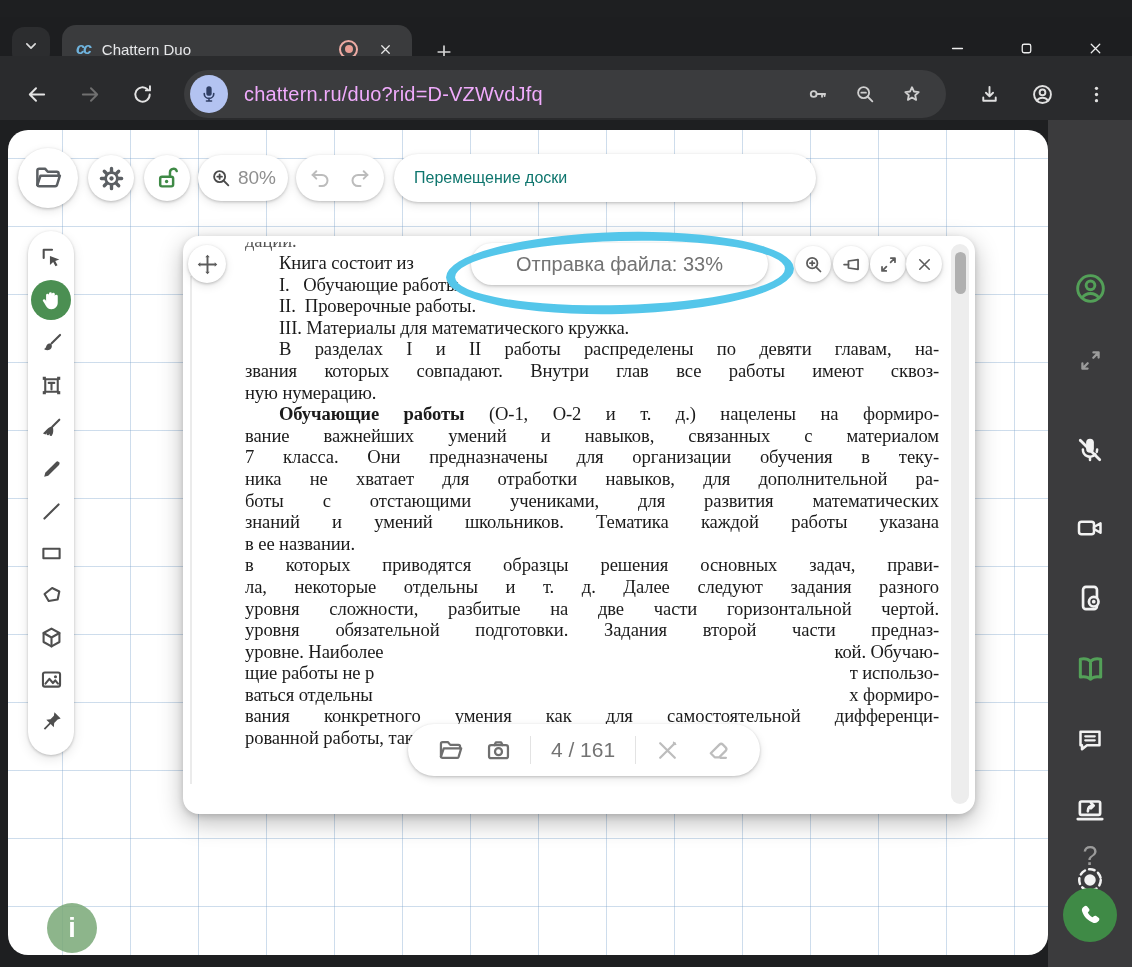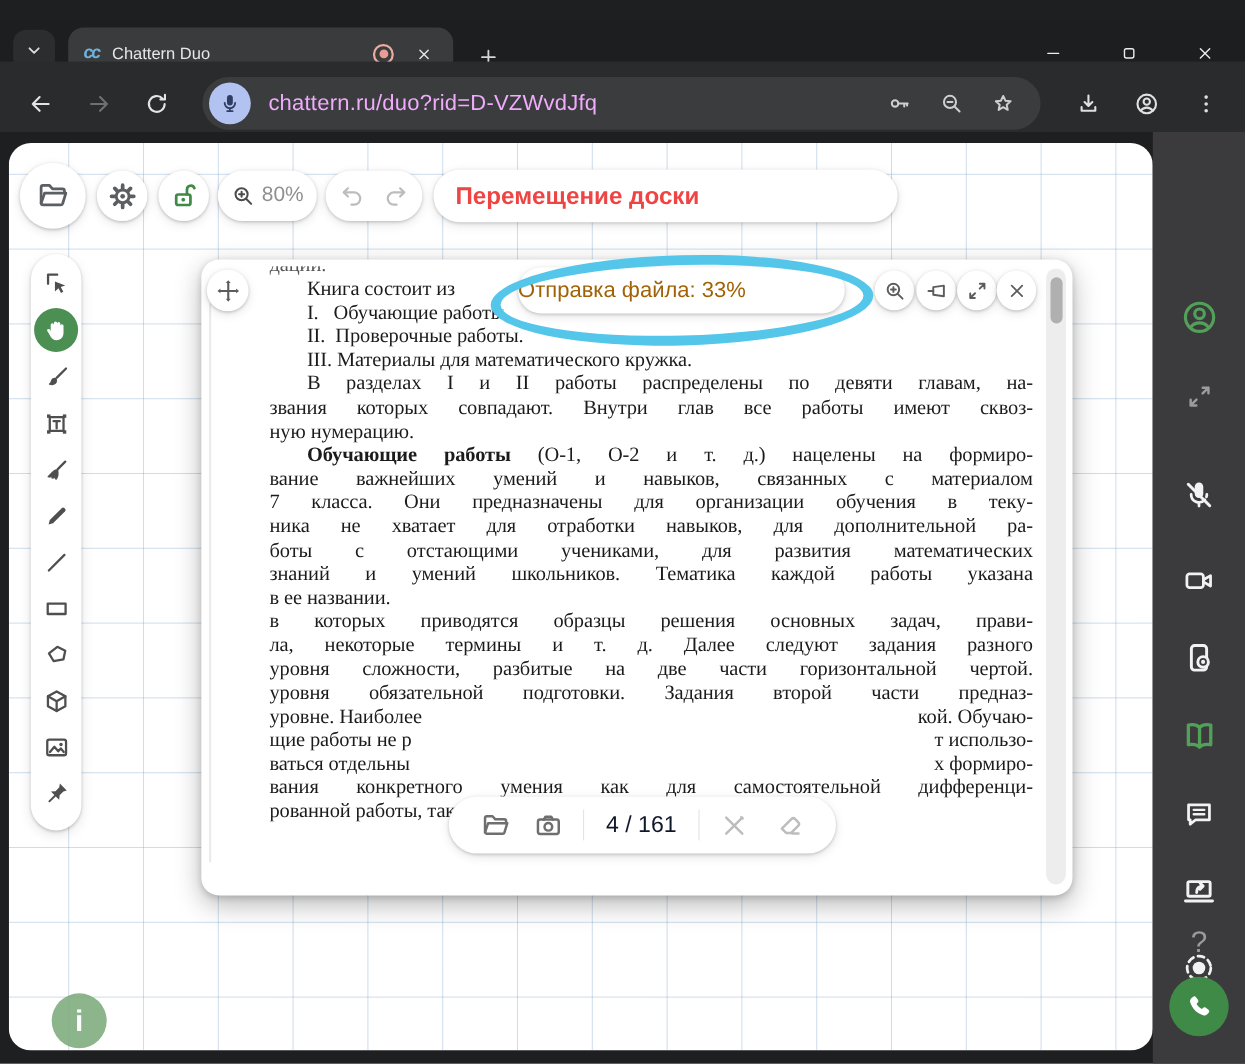--- a/index.html
+++ b/index.html
@@ -52,21 +52,21 @@
       linear-gradient(to bottom, rgba(125,165,205,.38) 1px, transparent 1px);
     background-size:68px 68px;background-position:54px 28px}
 
   .cbtn{position:absolute;background:#fff;border-radius:50%;color:#5b5f63;
     box-shadow:0 1px 3px rgba(0,0,0,.22),0 3px 10px rgba(0,0,0,.10);z-index:10;
     display:flex;align-items:center;justify-content:center}
   .pill{position:absolute;background:#fff;border-radius:24px;
     box-shadow:0 1px 3px rgba(0,0,0,.20),0 3px 10px rgba(0,0,0,.10);z-index:10;
     display:flex;align-items:center}
   .zoomtxt{font-size:19px;color:#8f8f8f;margin-left:6px}
-  .movelabel{font-weight:700;font-size:22px;color:#ef4444;margin-left:20px;white-space:nowrap}
+  .movelabel{font-weight:400;font-size:16px;color:#0f766e;margin-left:20px;white-space:nowrap}
   .movebtn{width:34px;height:38px;color:#5c5c5c;display:flex;align-items:center;justify-content:center}
   .movebtn .ic{width:25px;height:25px}
   .pagesico{font-size:13.5px;font-weight:700;color:#6a6a6a;letter-spacing:0;white-space:nowrap}
 
   
   .rail{position:absolute;left:28px;top:231px;width:46px;height:524px;background:#fff;border-radius:23px;
     box-shadow:0 1px 3px rgba(0,0,0,.22),0 4px 12px rgba(0,0,0,.10);z-index:10;
     display:flex;flex-direction:column;align-items:center;padding-top:7px;box-sizing:border-box;gap:4px}
   .tool{width:38px;height:38px;border-radius:50%;color:#4f4f4f;display:flex;align-items:center;justify-content:center;flex:0 0 auto}
   .tool .ic{width:25px;height:25px}
@@ -115,31 +115,31 @@
   .dline.ind{text-indent:34px}
   .dline.split{display:flex;justify-content:space-between;white-space:nowrap}
   .dline strong{font-weight:700}
   .scrolltrack{position:absolute;right:6px;top:8px;width:18px;height:560px;background:#ededed;border-radius:9px}
   .scrollthumb{position:absolute;right:3.5px;top:8px;width:11px;height:42px;background:#b0b0b0;border-radius:6px}
 
   
   .dmove{left:188px;top:245px;width:38px;height:38px;color:#5c5c5c;z-index:7}
   .dmove .ic{width:23px;height:23px}
   .banner{left:471px;top:243px;width:297px;height:42px;border-radius:21px;z-index:7;
-    justify-content:flex-start;font-size:20px;color:#a16207;white-space:nowrap}
+    justify-content:center;font-size:20px;color:#737373;white-space:nowrap}
   .ellipse{position:absolute;left:446px;top:232px;width:330px;height:64px;border:9px solid #54c6ea;
     border-radius:50%;z-index:8;pointer-events:none;transform:rotate(-1.5deg)}
   .dctl{top:246px;width:36px;height:36px;color:#5c5c5c;z-index:7}
   .dctl .ic{width:21px;height:21px}
   .docfoot{left:408px;top:724px;width:352px;height:52px;border-radius:26px;z-index:7;
     padding:0 24px;box-sizing:border-box;justify-content:center;gap:0}
   .fico{width:30px;height:30px;color:#6f6f6f;display:flex;align-items:center;justify-content:center}
   .fico .ic{width:27px;height:27px}
   .fico.dis{color:#bdbdbd}
-  .pnum{font-size:21px;color:#0f172a;margin:0 4px;white-space:nowrap}
+  .pnum{font-size:21px;color:#737373;margin:0 4px;white-space:nowrap}
   .pdiv{width:1px;height:28px;background:#e3e3e3;margin:0 16px}
 
   .infobtn{position:absolute;left:47px;top:903px;width:50px;height:50px;border-radius:50%;
     background:rgba(121,168,119,.85);color:#fff;z-index:10;font-weight:700;font-size:27px}
 </style>
 </head>
 <body>
 
 <svg width="0" height="0" style="position:absolute" aria-hidden="true">
   <symbol id="i-chevd" viewBox="0 0 24 24">
@@ -562,21 +562,21 @@
       <div class="dline" data-name="doc-line">звания которых совпадают. Внутри глав все работы имеют сквоз-</div>
       <div class="dline jl" data-name="doc-line">ную нумерацию.</div>
       <div class="dline ind" data-name="doc-line"><strong>Обучающие работы</strong> (О-1, О-2 и т. д.) нацелены на формиро-</div>
       <div class="dline" data-name="doc-line">вание важнейших умений и навыков, связанных с материалом</div>
       <div class="dline" data-name="doc-line">7 класса. Они предназначены для организации обучения в теку-</div>
       <div class="dline" data-name="doc-line">ника не хватает для отработки навыков, для дополнительной ра-</div>
       <div class="dline" data-name="doc-line">боты с отстающими учениками, для развития математических</div>
       <div class="dline" data-name="doc-line">знаний и умений школьников. Тематика каждой работы указана</div>
       <div class="dline jl" data-name="doc-line">в ее названии.</div>
       <div class="dline" data-name="doc-line">в которых приводятся образцы решения основных задач, прави-</div>
-      <div class="dline" data-name="doc-line">ла, некоторые термины и т. д. Далее следуют задания разного</div>
+      <div class="dline" data-name="doc-line">ла, некоторые отдельны и т. д. Далее следуют задания разного</div>
       <div class="dline" data-name="doc-line">уровня сложности, разбитые на две части горизонтальной чертой.</div>
       <div class="dline" data-name="doc-line">уровня обязательной подготовки. Задания второй части предназ-</div>
       <div class="dline split" data-name="doc-line">
         <span>уровне. Наиболее</span>
         <span>кой. Обучаю-</span>
       </div>
       <div class="dline split" data-name="doc-line">
         <span>щие работы не р</span>
         <span>т использо-</span>
       </div>

